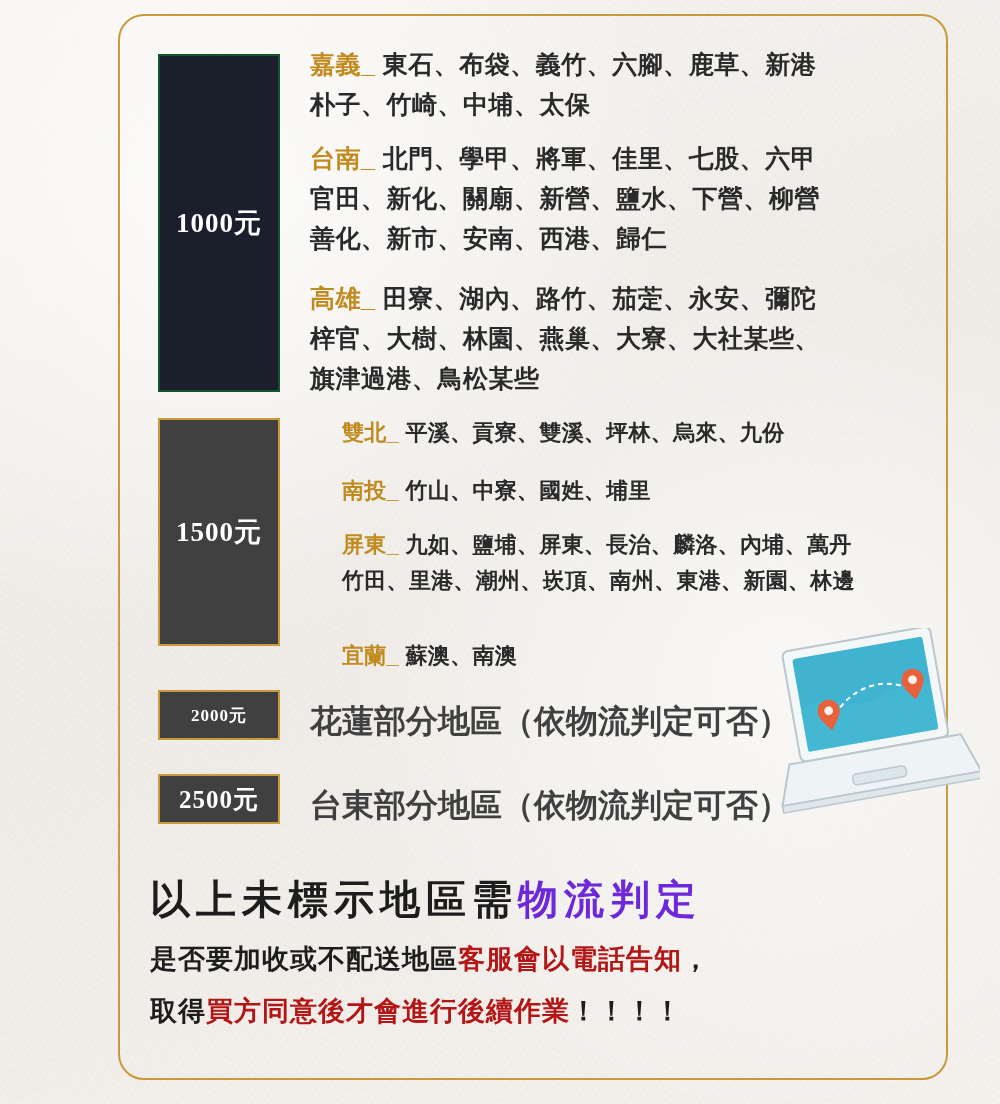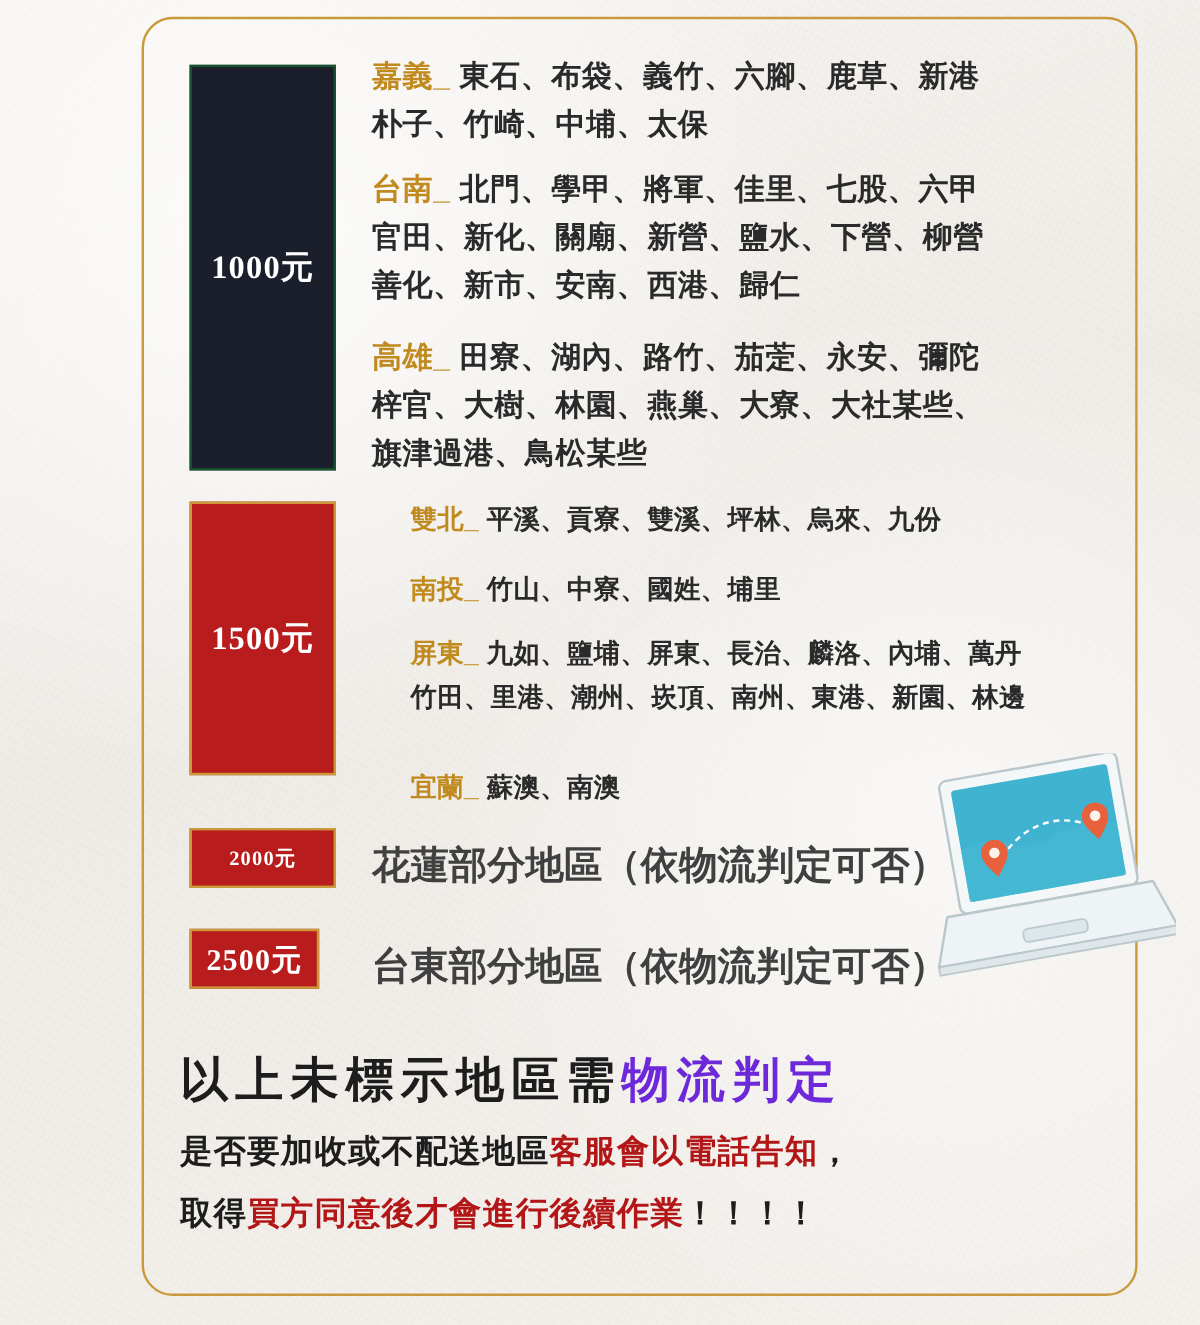--- a/index.html
+++ b/index.html
@@ -52,27 +52,27 @@
     color: #ffffff;
     font-family: "Liberation Serif", "DejaVu Serif", serif;
     font-weight: bold;
     letter-spacing: 1px;
   }
   .tier-dark {
     background: #1b1f2b;
     border: 2px solid #14532d;
   }
   .tier-red {
-    background: #b91c1c;
+    background: #404040;
     border: 2px solid #c89a3c;
   }
   #tier-1000 { left: 158px; top: 54px;  width: 122px; height: 338px; font-size: 27px; }
   #tier-1500 { left: 158px; top: 418px; width: 122px; height: 228px; font-size: 27px; }
   #tier-2000 { left: 158px; top: 690px; width: 122px; height: 50px;  font-size: 17px; }
-  #tier-2500 { left: 158px; top: 774px; width: 108px; height: 50px;  font-size: 25px; }
+  #tier-2500 { left: 158px; top: 774px; width: 122px; height: 50px;  font-size: 25px; }
 
   
   .region-group {
     position: absolute;
     font-family: Liberation Sans, sans-serif;
     color: #2a2a2a;
   }
   .region-head {
     color: #c08a1e;
     font-weight: bold;

